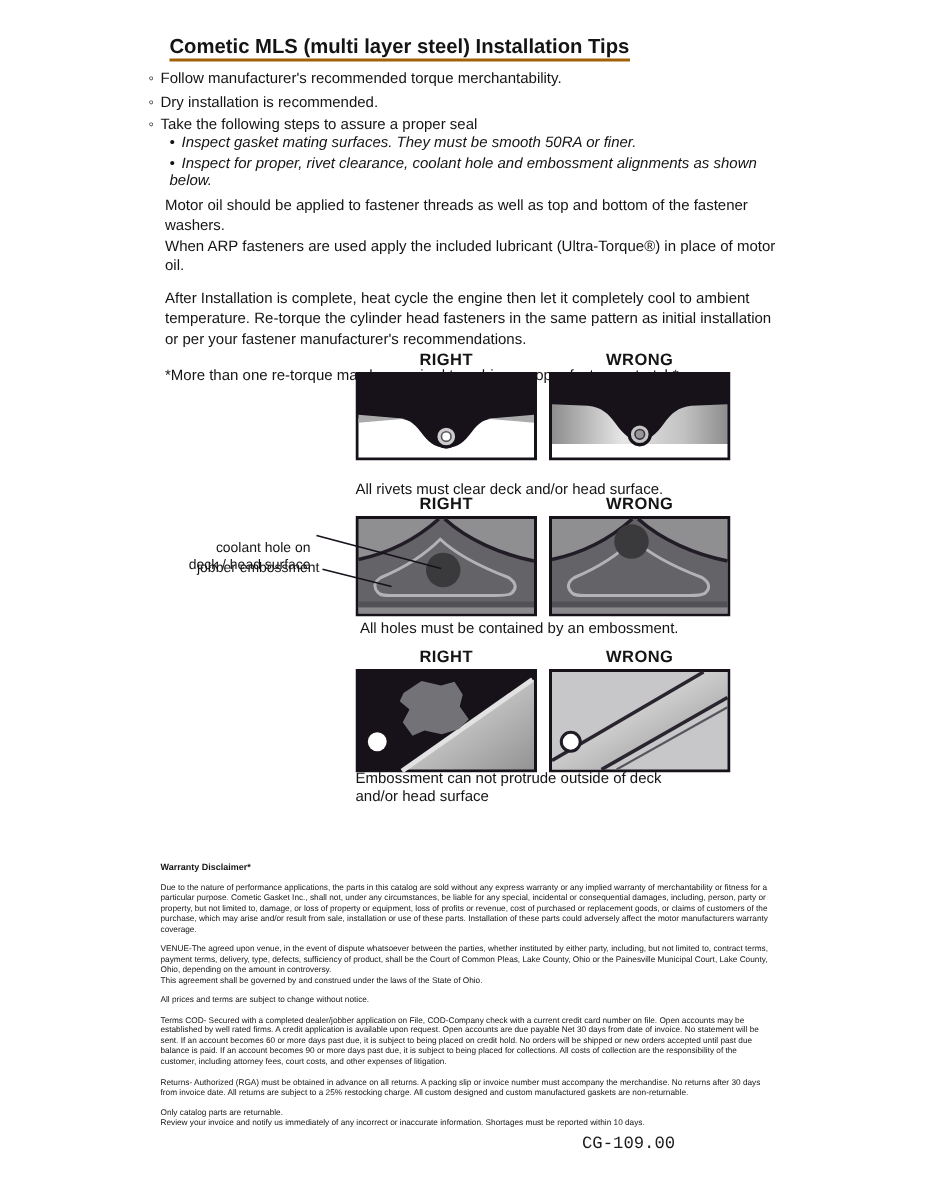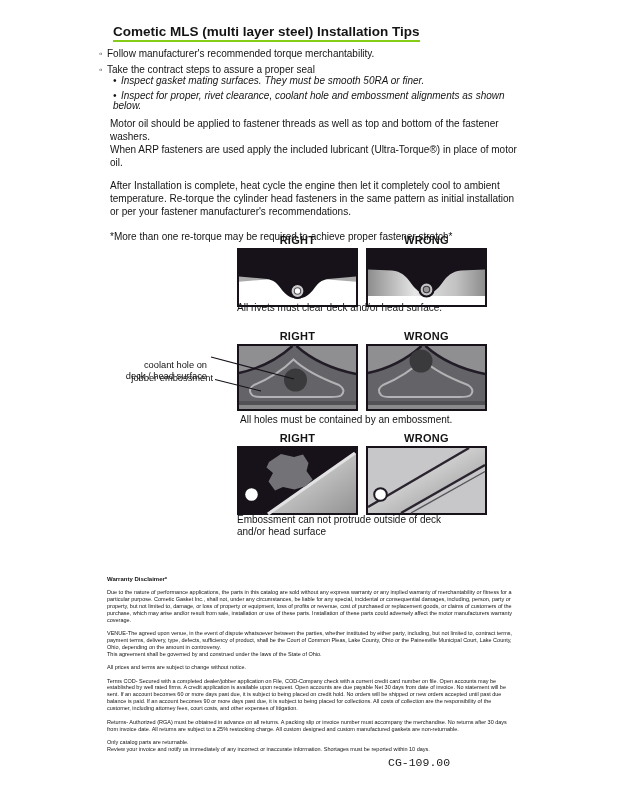--- a/index.html
+++ b/index.html
@@ -4,21 +4,21 @@
 <style>
   html,body{margin:0;padding:0;background:#888;}
   .page{
     position:relative;width:618px;height:800px;background:#ffffff;
     font-family:"Liberation Sans","DejaVu Sans",sans-serif;color:#141414;
     overflow:hidden;margin:0 auto;
   }
   
   .doc{position:absolute;left:99px;top:22px;width:424px;}
   .title{font-size:13.5px;font-weight:700;margin:0 0 7px 14px;display:inline-block;}
-  .title .u{border-bottom:2px solid #84cc16;padding-bottom:1px;display:inline-block;}
+  .title .u{border-bottom:2px solid #a16207;padding-bottom:1px;display:inline-block;}
   ul.tips{list-style:none;margin:0;padding:0;font-size:10px;}
   ul.tips li{margin:0 0 5px 0;line-height:10.5px;}
   ul.tips li .marker{display:inline-block;width:8px;}
   .bullet-circle::before{content:"\25E6";font-size:10px;}
   ul.subtips{list-style:none;margin:1px 0 0 14px;padding:0;font-size:10px;}
   ul.subtips li{margin:0 0 4px 0;line-height:10.5px;font-style:italic;}
   ul.subtips li .marker{display:inline-block;width:8px;}
   .bullet-dot::before{content:"\2022";font-size:10px;}
   .diesel-heading{font-size:11.5px;font-weight:700;margin:17px 0 7px 11px;}
   .para{font-size:10px;line-height:13.3px;margin:0 0 9px 11px;white-space:pre-line;}
@@ -39,21 +39,22 @@
 </head>
 <body>
 
 <div class="page">
 
   <div class="doc">
     <h1 class="title"><span class="u">Cometic MLS (multi layer steel) Installation Tips</span></h1>
 
     <ul class="tips">
       <li><span class="marker bullet-circle"></span><span>Follow manufacturer's recommended torque merchantability.</span></li>
-      <li><span class="marker bullet-circle"></span><span>Take the contract steps to assure a proper seal</span>
+      <li><span class="marker bullet-circle"></span><span>Dry installation is recommended.</span></li>
+      <li><span class="marker bullet-circle"></span><span>Take the following steps to assure a proper seal</span>
         <ul class="subtips">
           <li><span class="marker bullet-dot"></span><span>Inspect gasket mating surfaces.  They must be smooth 50RA or finer.</span></li>
           <li><span class="marker bullet-dot"></span><span>Inspect for proper, rivet clearance, coolant hole and embossment alignments as shown below.</span></li>
         </ul>
       </li>
     </ul>
 
     <p class="para">Motor oil should be applied to fastener threads as well as top and bottom of the fastener washers.
 When ARP fasteners are used apply the included lubricant (Ultra-Torque®) in place of motor oil.</p>
     <p class="para">After Installation is complete, heat cycle the engine then let it completely cool to ambient
@@ -83,21 +84,21 @@
           <stop offset="1" stop-color="#8d8d8d"></stop>
       </linearGradient>
     </defs>
     <rect x="1" y="1" width="119" height="57" fill="#17111a" stroke="#17111a" stroke-width="2"></rect>
     <path d="M2 21.5 L26 22.5 C35 23.5 39.5 27.5 44.5 34.5 C49.5 41.5 54 45.5 60.5 45.5 C67 45.5 71.5 41.5 76.5 34.5 C81.5 27.5 86 23.5 95 22.5 L119 21.5 L119 48 L2 48 Z" fill="url(#g1)"></path>
     <rect x="2" y="48" width="117" height="9" fill="#ffffff"></rect>
     <circle cx="60.5" cy="41.5" r="7" fill="#c4c4c4" stroke="#17111a" stroke-width="2.2"></circle>
     <circle cx="60.5" cy="41.5" r="3.2" fill="#969696" stroke="#3c3740" stroke-width="1.1"></circle>
   </svg>
 
-  <div class="fig-caption" style="left:237px;top:302px;">All rivets must clear deck and/or head surface.</div>
+  <div class="fig-caption" style="left:237px;top:321px;">All rivets must clear deck and/or head surface.</div>
 
   <div class="fig-label" style="left:237px;top:330px;">RIGHT</div>
   <div class="fig-label" style="left:366px;top:330px;">WRONG</div>
 
   <div class="callout" style="left:92px;top:344px;width:115px;margin-top:16px;">coolant hole on
 deck / head surface</div>
   <div class="callout" style="left:95px;top:373px;width:118px;">jobber embossment</div>
 
   <svg class="fig-box" style="left:237px;top:344px;" width="121" height="67" viewBox="0 0 121 67">
     <rect x="1" y="1" width="119" height="65" fill="#8f8f92" stroke="#17111a" stroke-width="2"></rect>

